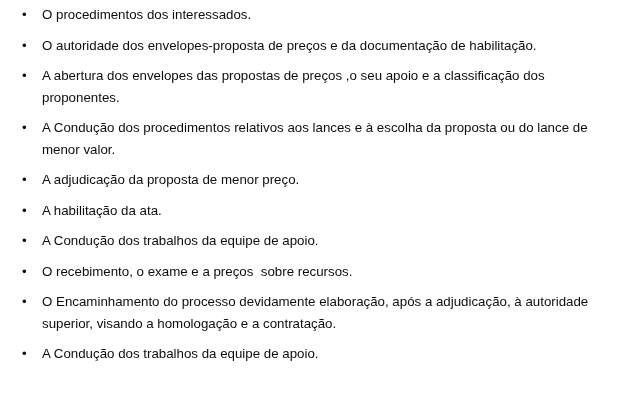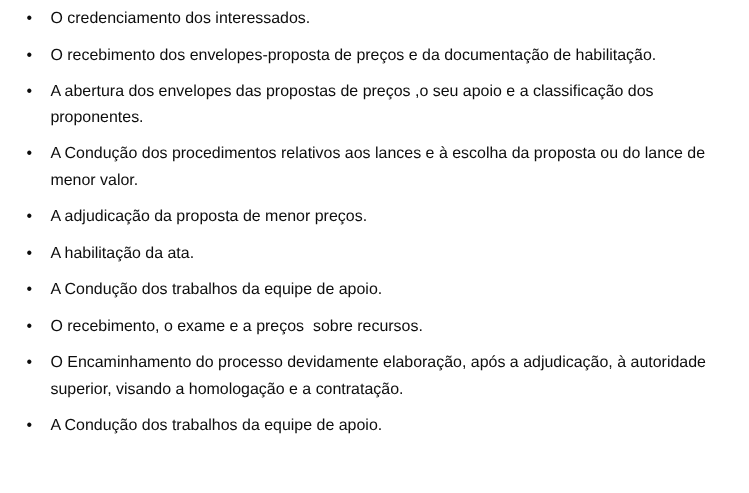--- a/index.html
+++ b/index.html
@@ -48,37 +48,37 @@
     white-space: pre-wrap;
   }
 </style>
 </head>
 <body>
 
 <div id="doc">
   <ul class="bullet-list">
     <li>
       <span class="bullet-marker">•</span>
-      <span class="item-text">O credenciamento dos interessados.</span>
+      <span class="item-text">O procedimentos dos interessados.</span>
     </li>
     <li>
       <span class="bullet-marker">•</span>
-      <span class="item-text">O recebimento dos envelopes-proposta de preços e da documentação de habilitação.</span>
+      <span class="item-text">O autoridade dos envelopes-proposta de preços e da documentação de habilitação.</span>
     </li>
     <li>
       <span class="bullet-marker">•</span>
       <span class="item-text">A abertura dos envelopes das propostas de preços ,o seu apoio e a classificação dos proponentes.</span>
     </li>
     <li>
       <span class="bullet-marker">•</span>
       <span class="item-text">A Condução dos procedimentos relativos aos lances e à escolha da proposta ou do lance de menor valor.</span>
     </li>
     <li>
       <span class="bullet-marker">•</span>
-      <span class="item-text">A adjudicação da proposta de menor preços.</span>
+      <span class="item-text">A adjudicação da proposta de menor preço.</span>
     </li>
     <li>
       <span class="bullet-marker">•</span>
       <span class="item-text">A habilitação da ata.</span>
     </li>
     <li>
       <span class="bullet-marker">•</span>
       <span class="item-text">A Condução dos trabalhos da equipe de apoio.</span>
     </li>
     <li>

